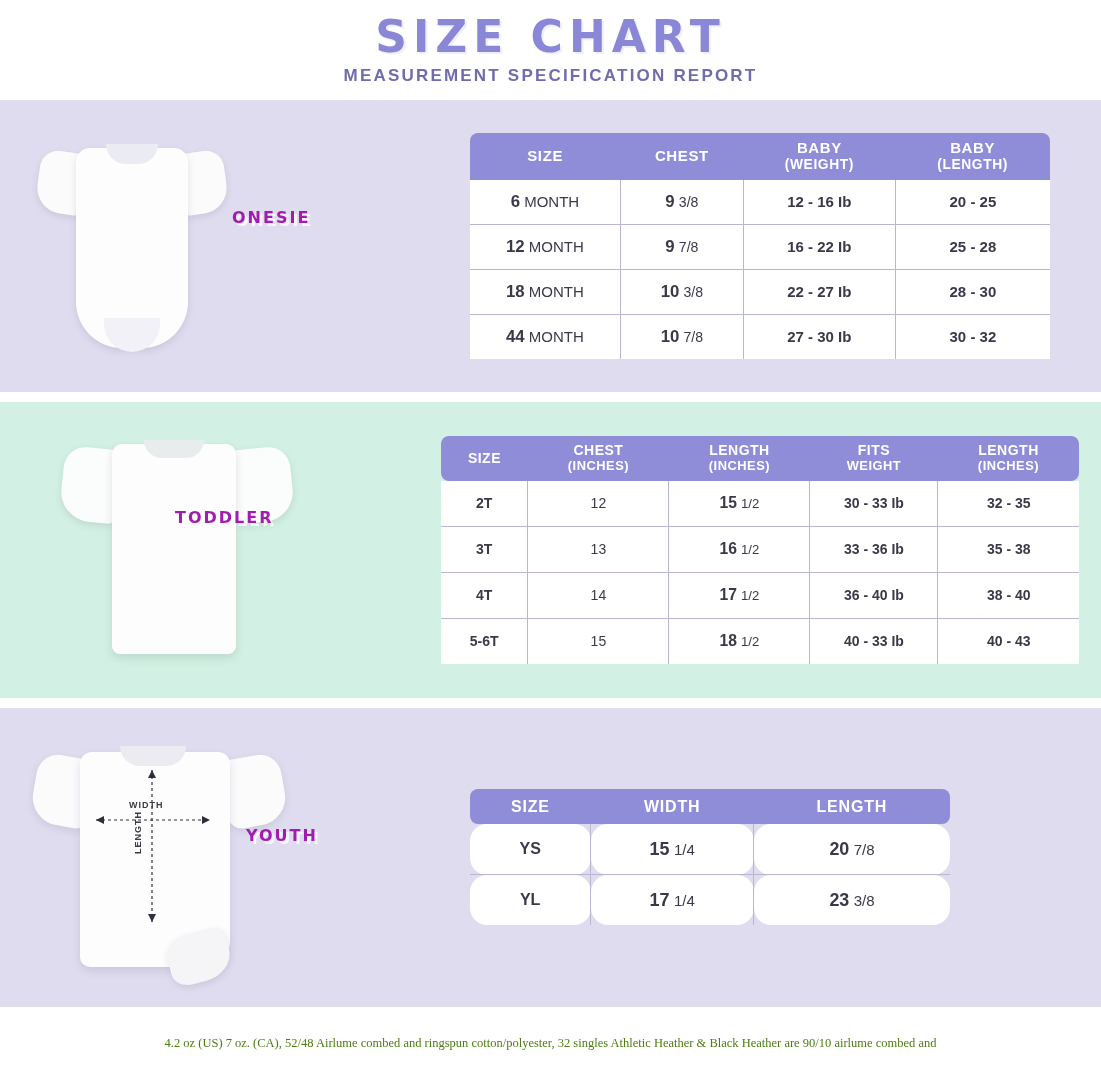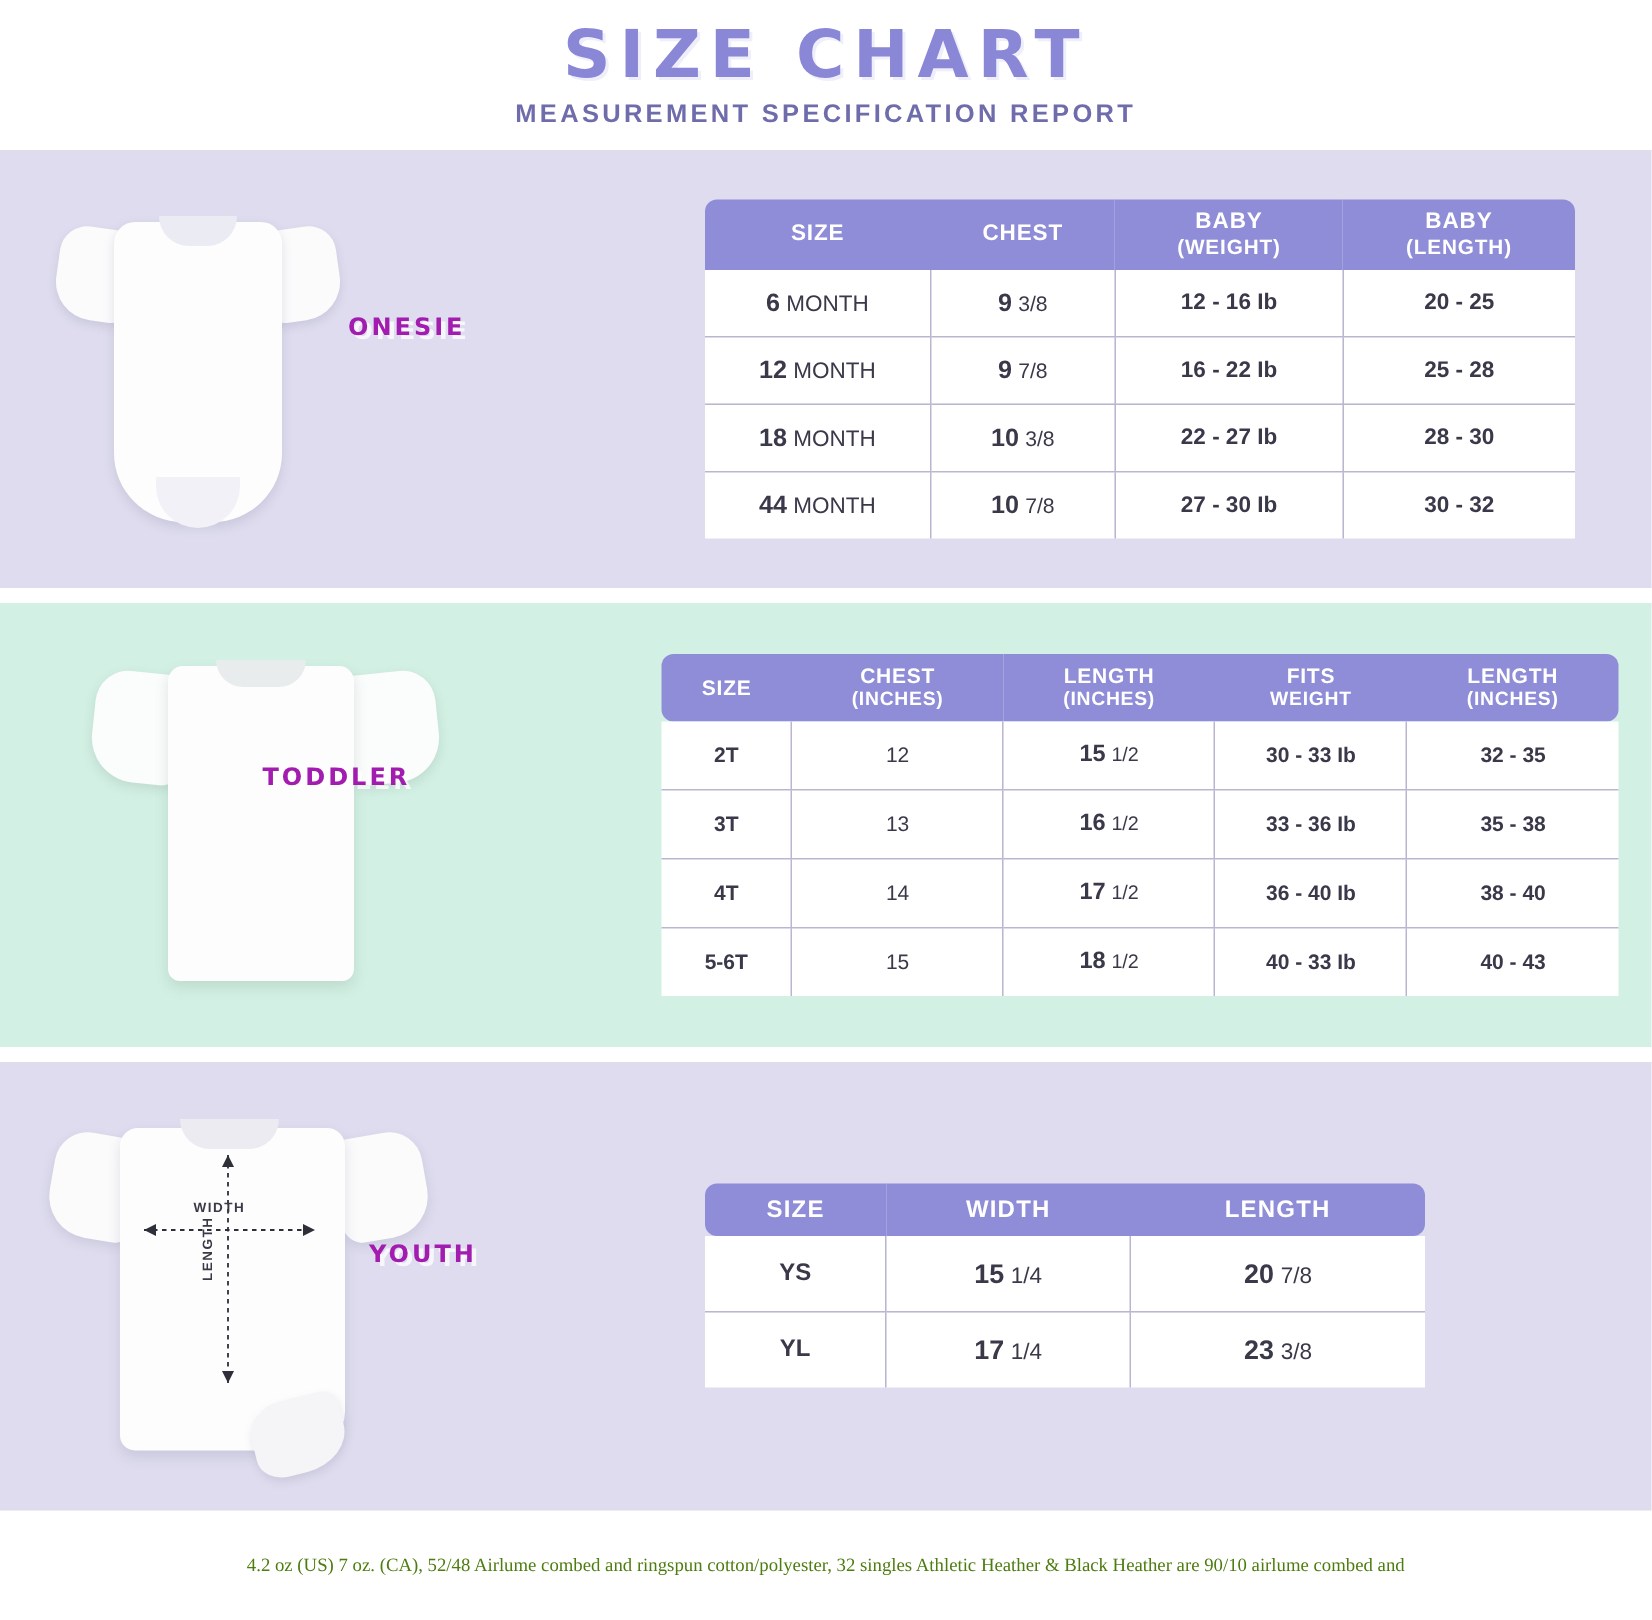--- a/index.html
+++ b/index.html
@@ -248,21 +248,21 @@
   .table-toddler thead th { font-size: 14px; letter-spacing: 0.5px; }
   .table-toddler thead th:first-child { border-radius: 8px 0 0 8px; }
   .table-toddler thead th:last-child { border-radius: 0 8px 8px 0; }
   .table-toddler tbody td { height: 43px; }
 
   
   .table-youth { width: 480px; font-size: 16px; }
   .table-youth thead th { font-size: 16px; letter-spacing: 0.8px; padding: 9px 6px; }
   .table-youth thead th:first-child { border-radius: 8px 0 0 8px; }
   .table-youth thead th:last-child { border-radius: 0 8px 8px 0; }
-  .table-youth tbody td { height: 48px; }
+  .table-youth tbody td { height: 48px; border-radius: 17px; }
 
   
   .footer {
     height: 74px;
     background: #ffffff;
     border-top: 1px solid #dddce9;
     display: flex;
     align-items: center;
     justify-content: center;
     padding: 0 44px;

